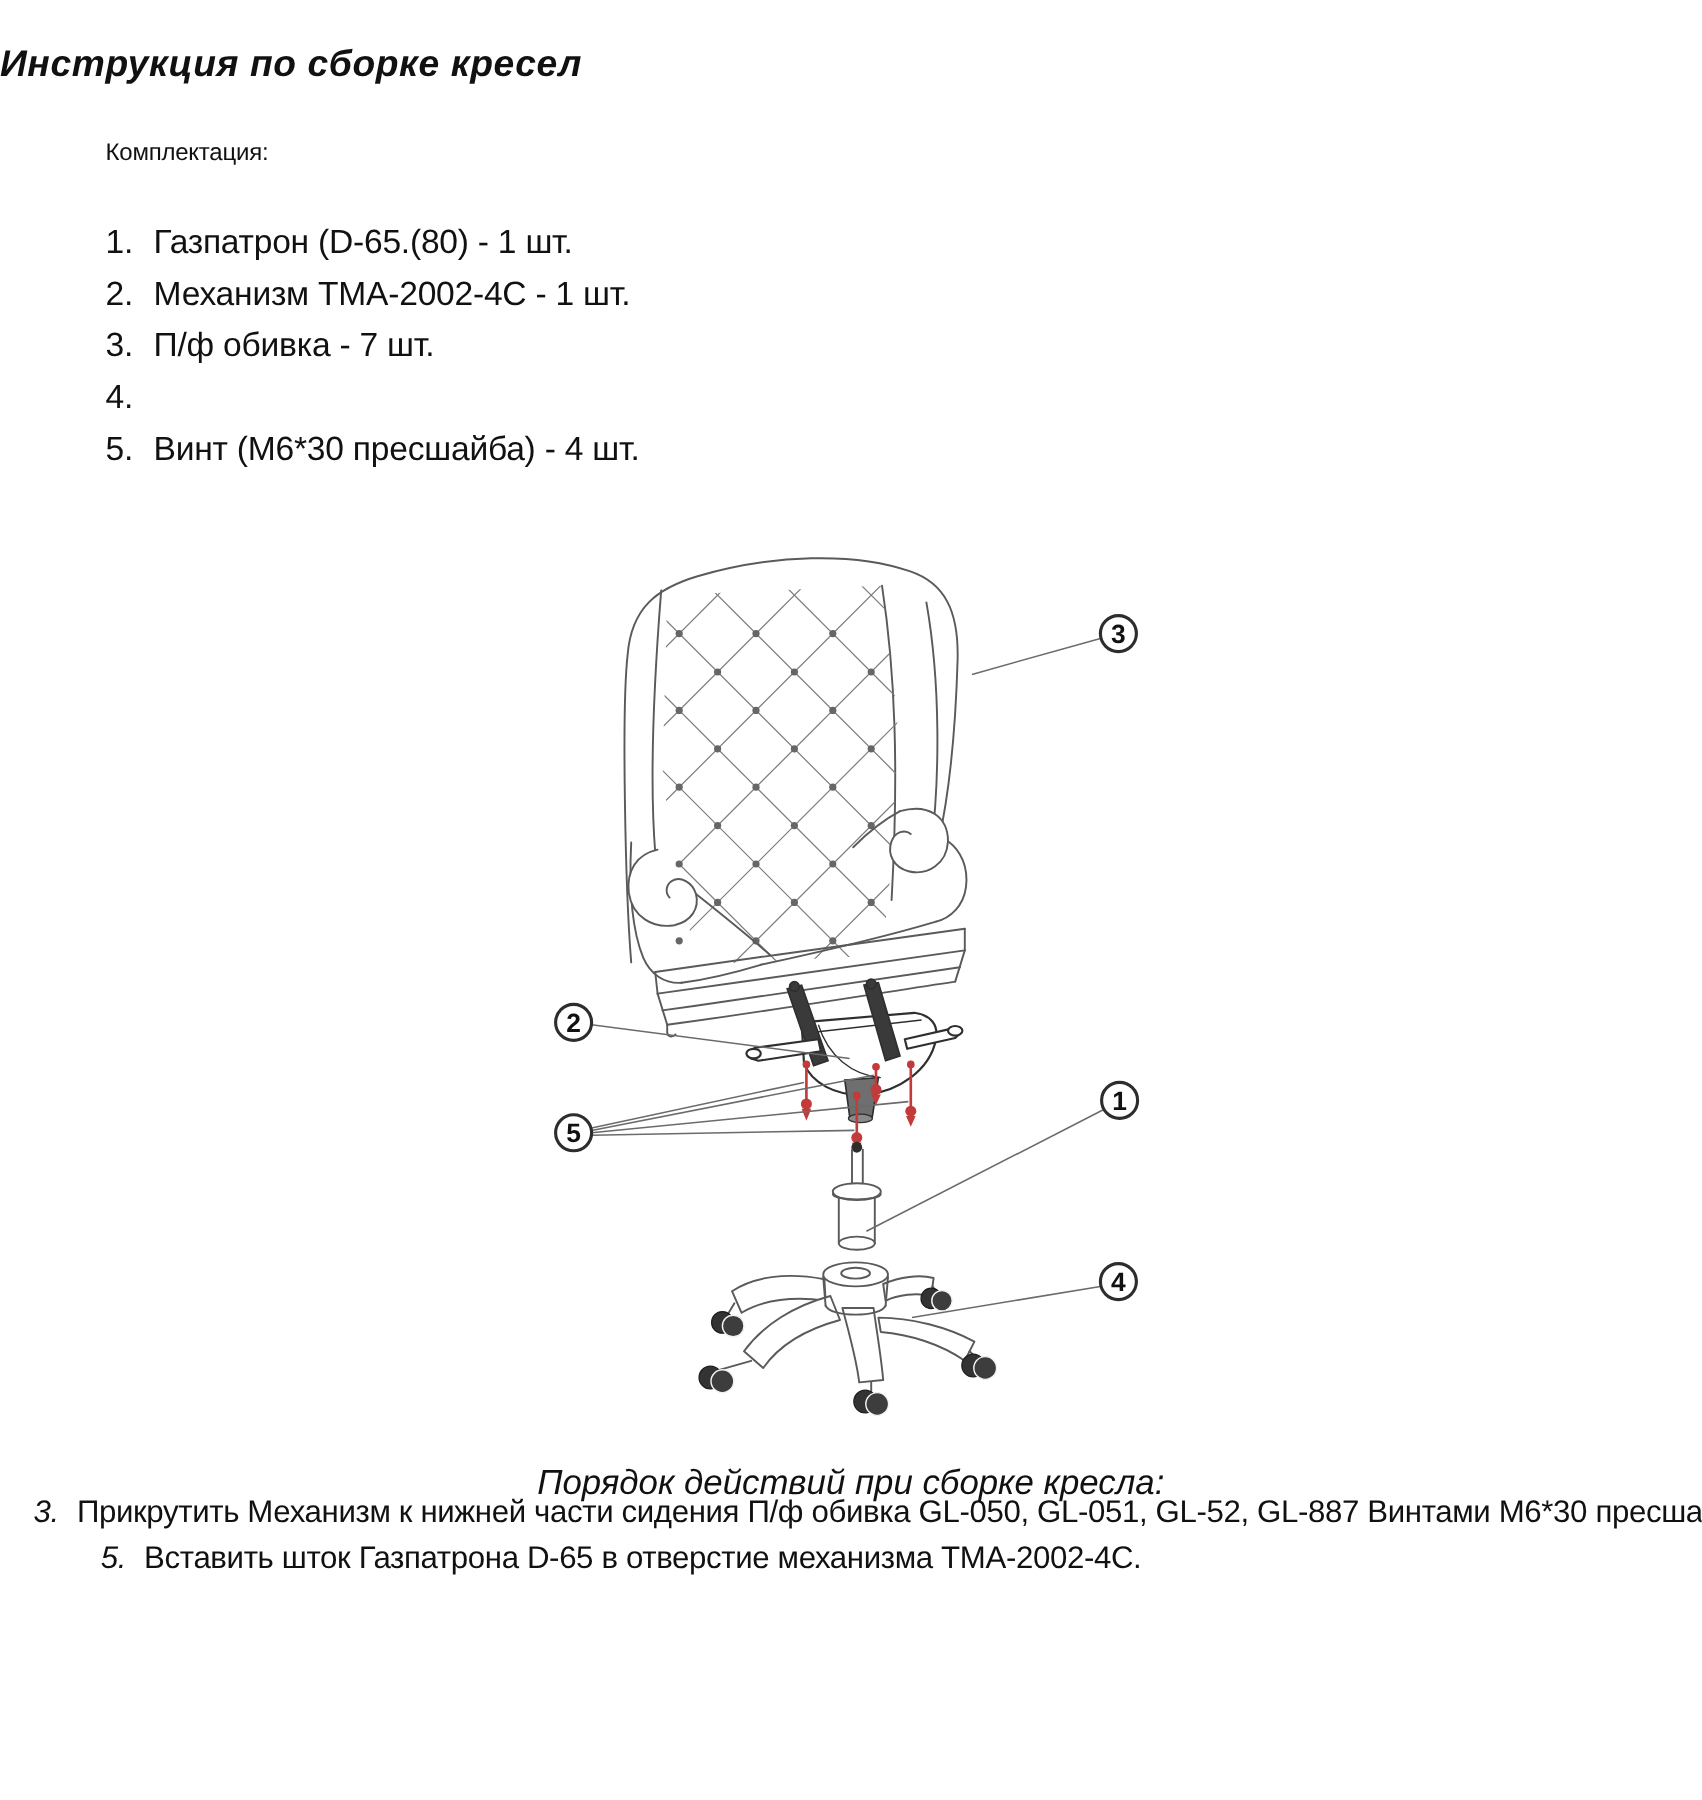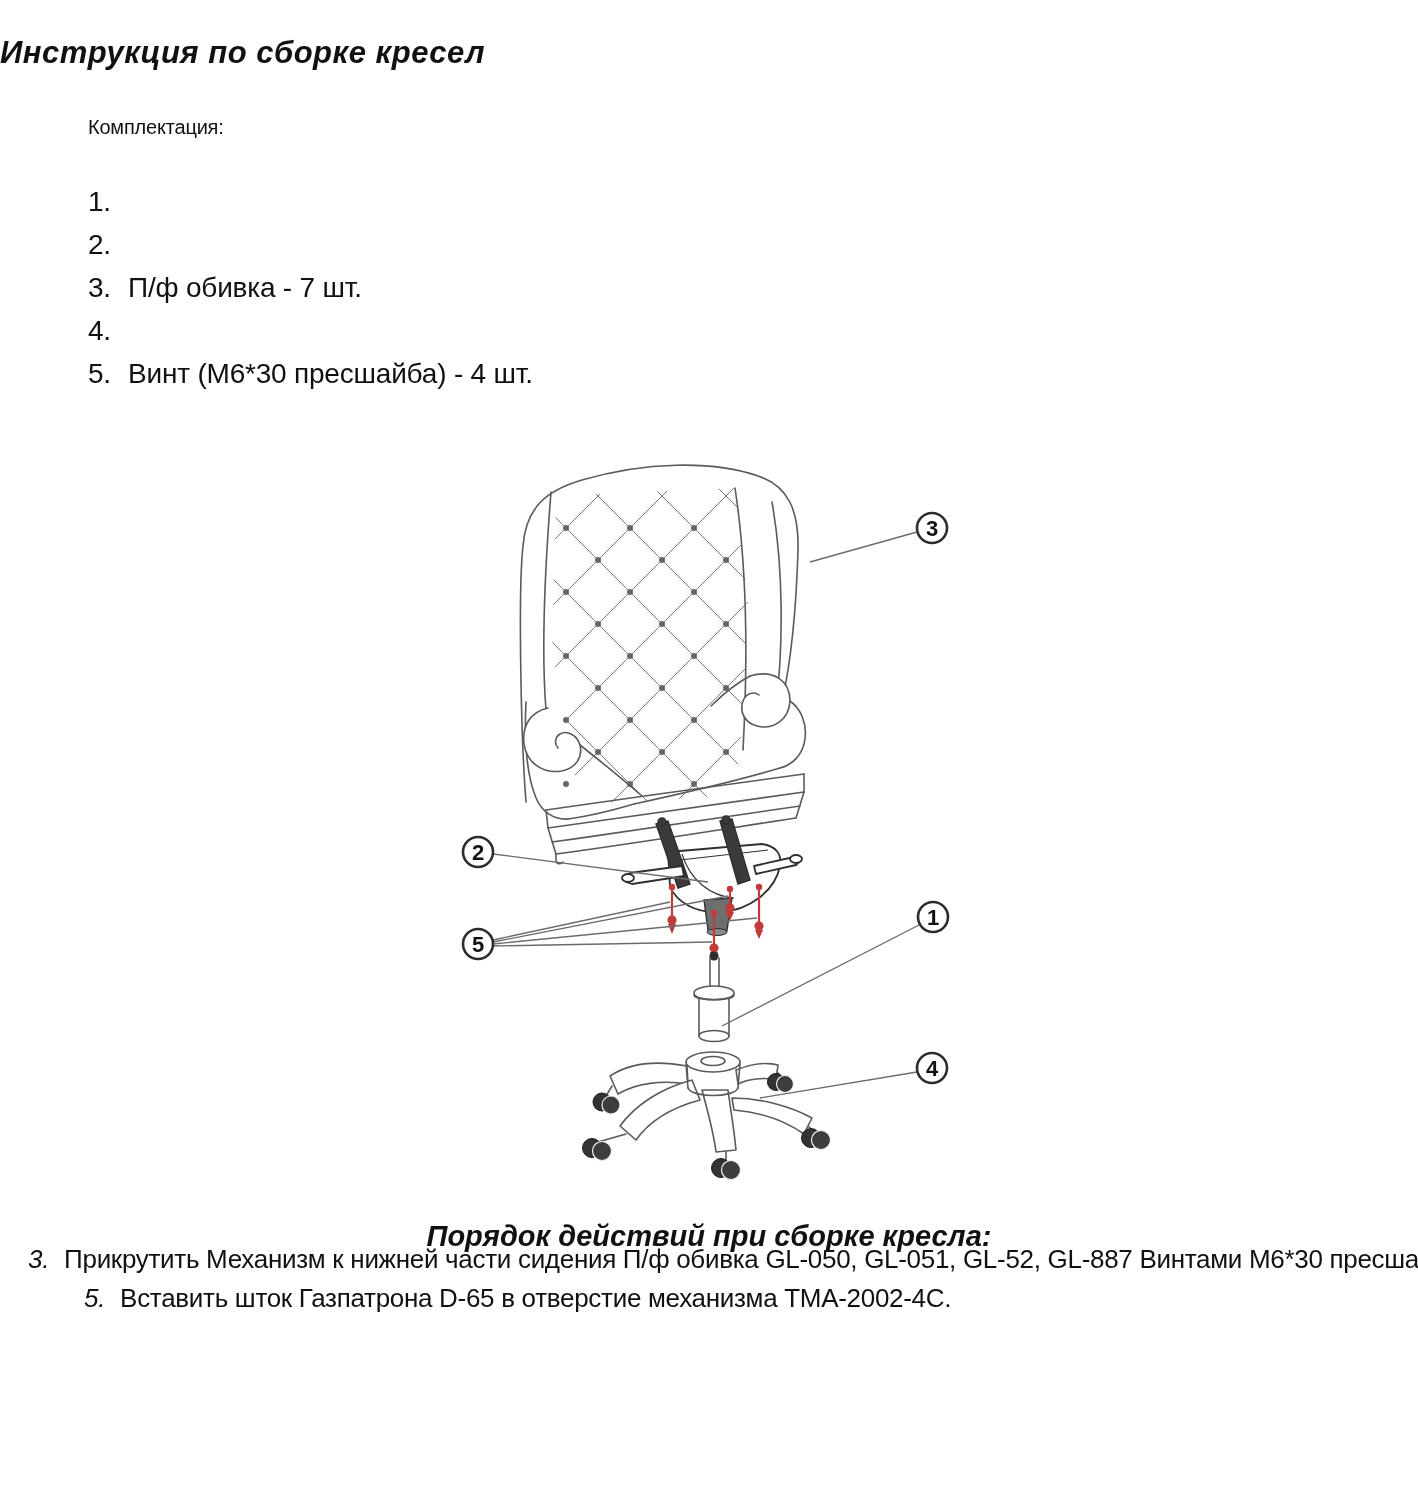--- a/index.html
+++ b/index.html
@@ -19,21 +19,21 @@
   }
   .kit-heading{
     position:absolute;left:88px;top:116px;font-size:20px;letter-spacing:-.2px;
   }
   .kit-list{position:absolute;left:88px;top:186px;font-size:28px;letter-spacing:-.2px;}
   .kit-item{display:flex;align-items:baseline;height:43px;}
   .kit-item .num{width:40px;flex:0 0 40px;}
   .diagram{position:absolute;left:430px;top:450px;width:600px;height:760px;}
   .steps-heading{
     position:absolute;top:1196px;left:0;width:100%;text-align:center;
-    font-style:italic;font-weight:bold;font-size:29px;
+    font-style:italic;font-weight:normal;font-size:29px;
   }
   .steps{
     position:absolute;left:28px;top:1240px;width:1362px;
     font-size:26px;line-height:38.5px;letter-spacing:-.3px;
   }
   .steps p{margin:0;}
   .steps .num{font-style:italic;padding-right:15px;}
   .step-justify{text-align:justify;text-indent:56px;}
   .step-flush{text-align:left;text-indent:0;white-space:nowrap;}
   .step-indent{text-align:left;text-indent:56px;white-space:nowrap;}
@@ -60,23 +60,25 @@
 
 <div class="page">
 
   <h1 class="title">Инструкция по сборке кресел</h1>
 
   <div class="kit-heading">Комплектация:</div>
 
   <div class="kit-list">
     <div class="kit-item">
       <span class="num">1.</span>
+      <span class="txt">Газпатрон (D-65.(80) - 1 шт.</span>
     </div>
     <div class="kit-item">
       <span class="num">2.</span>
+      <span class="txt">Механизм ТМА-2002-4С - 1 шт.</span>
     </div>
     <div class="kit-item">
       <span class="num">3.</span>
       <span class="txt">П/ф обивка - 7 шт.</span>
     </div>
     <div class="kit-item">
       <span class="num">4.</span>
     </div>
     <div class="kit-item">
       <span class="num">5.</span>

